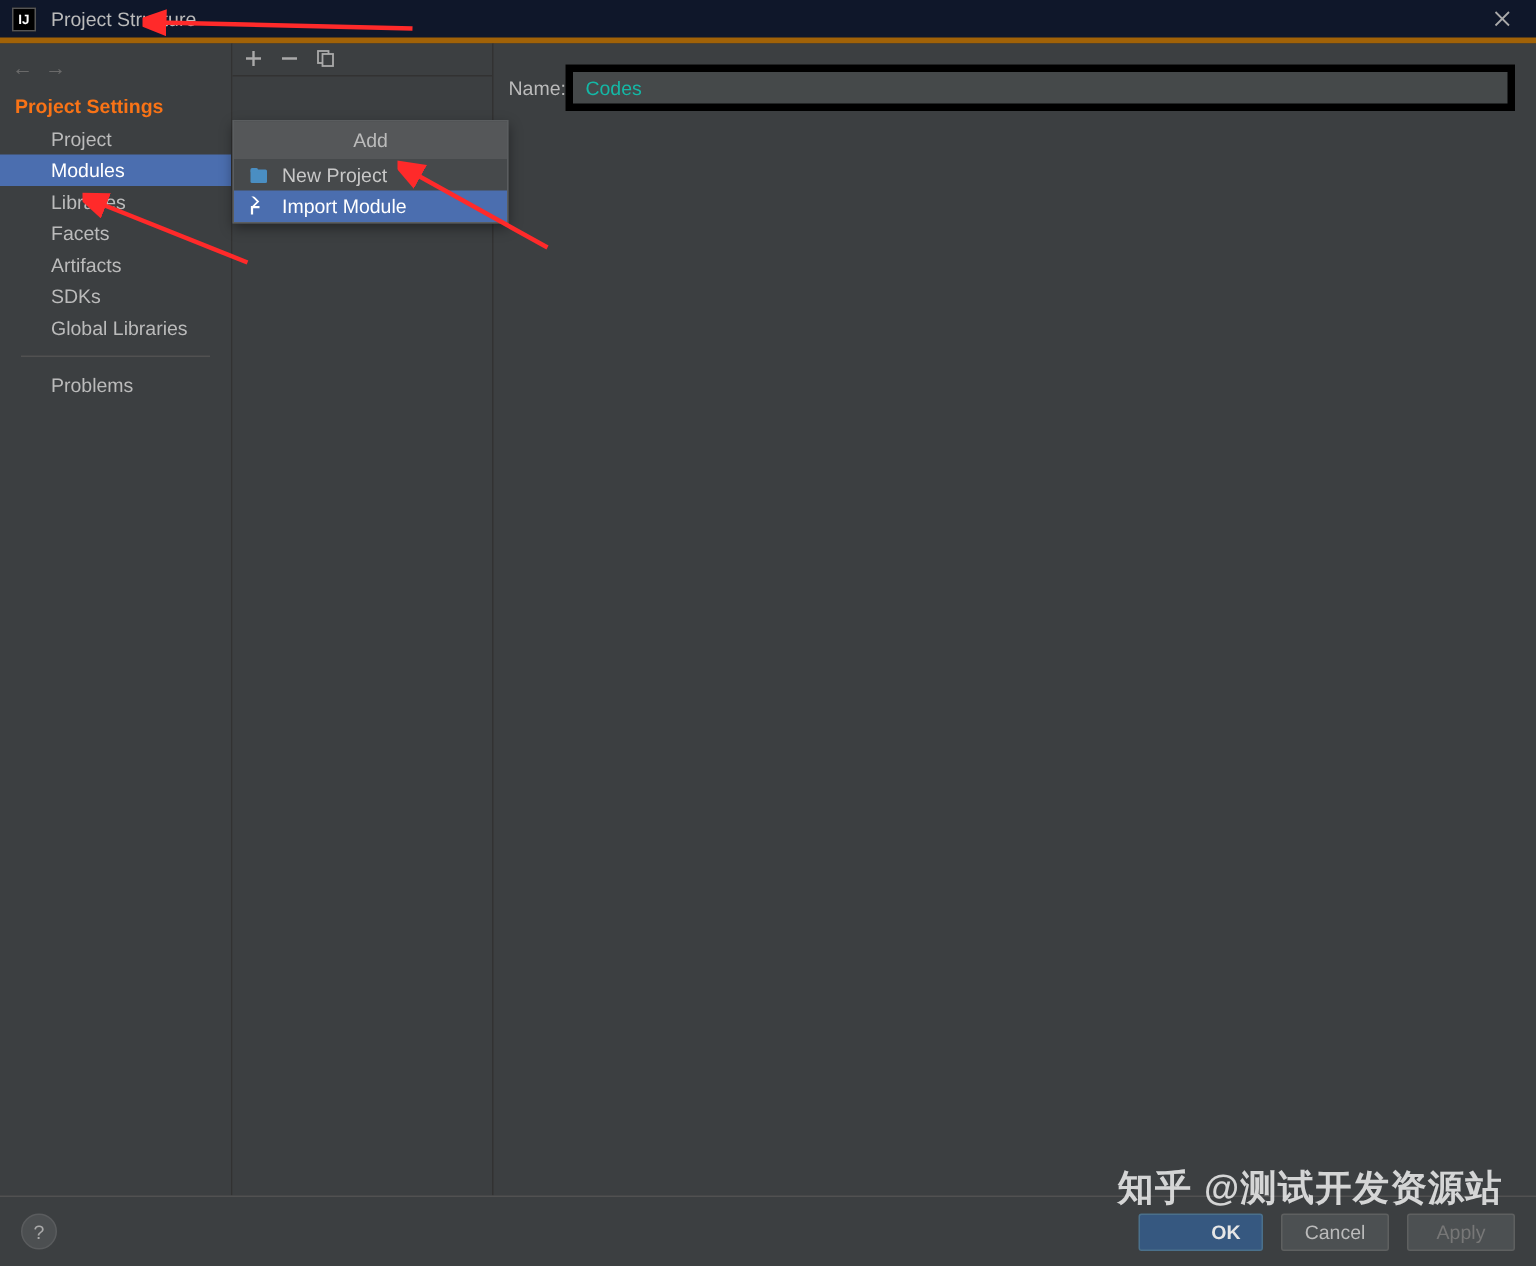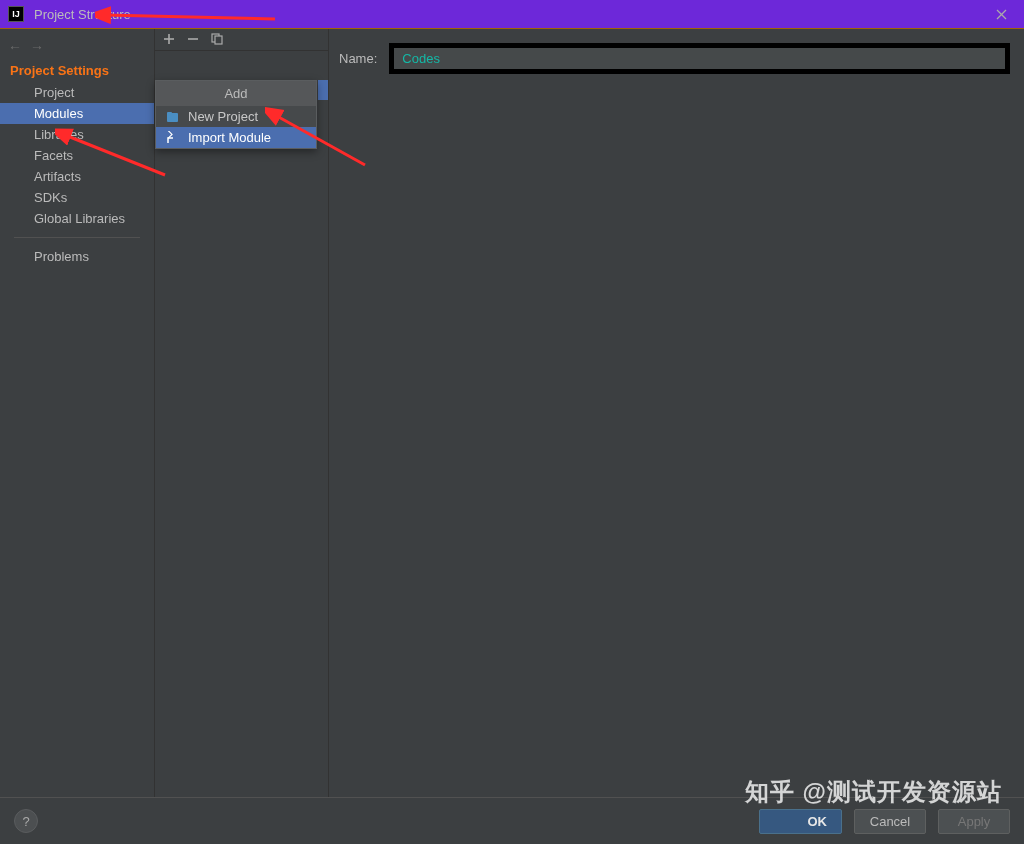--- a/index.html
+++ b/index.html
@@ -7,25 +7,25 @@
   width: 1024px; height: 844px;
   background: #3c3f41;
   font-family: "Segoe UI", Arial, sans-serif;
   font-size: 13px;
   color: #bbbbbb;
   overflow: hidden;
   position: relative;
 }
 .titlebar {
   height: 29px;
-  background: #6d28d9;
+  background: #0f172a;
   display: flex;
   align-items: center;
   padding: 0 8px;
-  border-bottom: 1px solid #a16207;
+  border-bottom: 4px solid #a16207;
 }
 .app-icon {
   width: 16px; height: 16px;
   background: #000;
   display: flex; align-items: center; justify-content: center;
   margin-right: 10px;
   font-size: 9px; font-weight: bold; color: #fff;
   border: 1px solid #555;
 }
 .titlebar-title { color: #bbbbbb; }
@@ -89,21 +89,21 @@
   position: absolute;
   top: 51px;
   right: 0;
   width: 10px;
   height: 20px;
   background: #4b6eaf;
 }
 .popup-menu {
   position: absolute;
   left: 0; top: 51px;
-  width: 162px;
+  width: 184px;
   background: #46494b;
   border: 1px solid #5a5d5f;
   box-shadow: 0 3px 8px rgba(0,0,0,0.4);
   z-index: 10;
 }
 .popup-header {
   text-align: center;
   padding: 5px 0;
   color: #bbbbbb;
   background: #555759;
@@ -122,21 +122,21 @@
 .popup-icon {
   width: 14px; height: 14px;
   display: inline-flex; align-items: center; justify-content: center;
 }
 .right-panel {
   flex: 1;
   background: #3c3f41;
   padding: 14px 14px 0 10px;
 }
 .name-row {
-  display: flex; align-items: center; gap: 12px;
+  display: flex; align-items: center; 
 }
 .name-label { color: #bbbbbb; }
 .name-input {
   flex: 1;
   background: #45494a;
   border: 5px solid #000000;
   color: #14b8a6;
   padding: 3px 8px;
   font-family: inherit;
   font-size: 13px;

